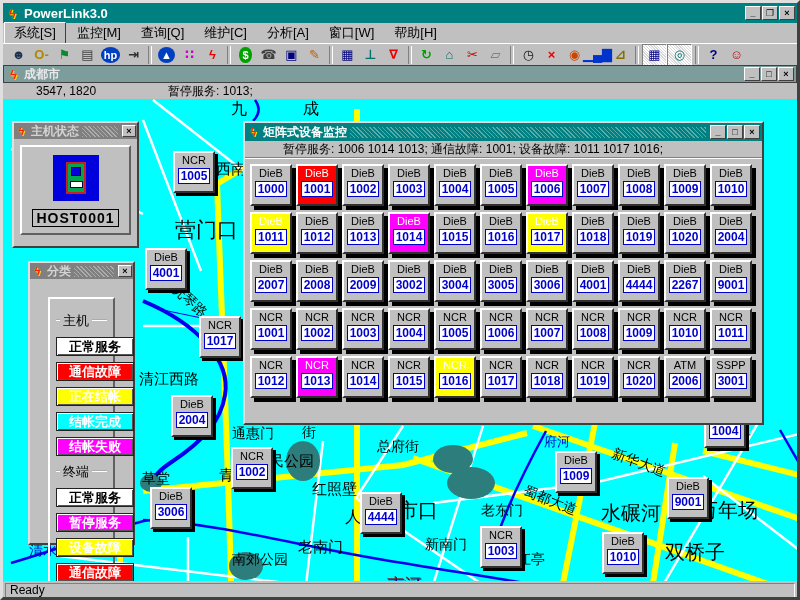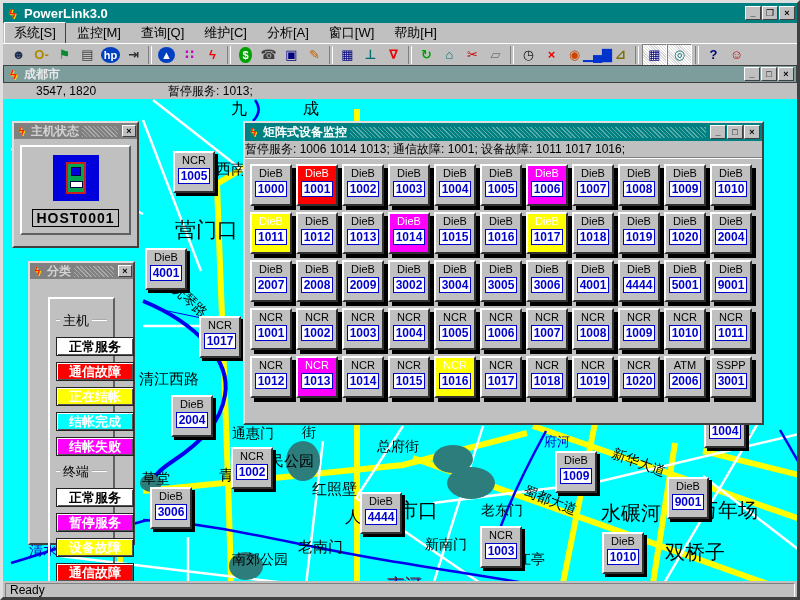--- a/index.html
+++ b/index.html
@@ -74,21 +74,21 @@
   .lg-label{position:absolute;top:-9px;left:4px;background:#c0c0c0;padding:0 3px;font-size:13px;}
   .lg-item{width:78px;height:19px;margin:6px auto 0;text-align:center;font-size:13px;font-weight:bold;
            line-height:18px;border:1px solid #222;box-shadow:inset 1px 1px 0 #fff,inset -1px -1px 0 #555;
            box-sizing:border-box;}
   
   .matrix{position:absolute;left:240px;top:22px;width:521px;height:304px;background:#c0c0c0;
           border:2px solid;border-color:#dfdfdf #404040 #404040 #dfdfdf;box-sizing:border-box;z-index:20;}
   .mx-titlebar{height:18px;background:#008080;display:flex;align-items:center;padding:0 2px;}
   .mx-title{color:#fff;font-size:12px;font-weight:bold;margin-left:3px;}
   .mx-status{height:16px;border-bottom:1px solid #808080;box-shadow:0 1px 0 #fff;
-             font-size:12px;display:flex;align-items:center;}
+             font-size:12px;padding-left:38px;display:flex;align-items:center;}
   #matrix-grid{padding:6px 5px;}
   .mx-row{display:flex;gap:4px;margin-bottom:6px;}
   
   .statusbar{position:absolute;left:0;top:578px;right:0;height:19px;background:#c0c0c0;}
   .sb-panel{margin:2px 2px 1px;height:14px;border:1px solid;border-color:#808080 #fff #fff #808080;
             font-size:12px;line-height:13px;padding-left:4px;color:#000;}
 </style>
 </head>
 <body>
 
@@ -536,21 +536,21 @@
             <div class="dev" style="background: rgb(192, 192, 192);">
               <div class="dev-label">DieB</div>
               <div class="dev-num">4001</div>
             </div>
             <div class="dev" style="background: rgb(192, 192, 192);">
               <div class="dev-label">DieB</div>
               <div class="dev-num">4444</div>
             </div>
             <div class="dev" style="background: rgb(192, 192, 192);">
               <div class="dev-label">DieB</div>
-              <div class="dev-num">5001</div>
+              <div class="dev-num">2267</div>
             </div>
             <div class="dev" style="background: rgb(192, 192, 192);">
               <div class="dev-label">DieB</div>
               <div class="dev-num">9001</div>
             </div>
           </div>
           <div class="mx-row">
             <div class="dev" style="background: rgb(192, 192, 192);">
               <div class="dev-label">NCR</div>
               <div class="dev-num">1001</div>

